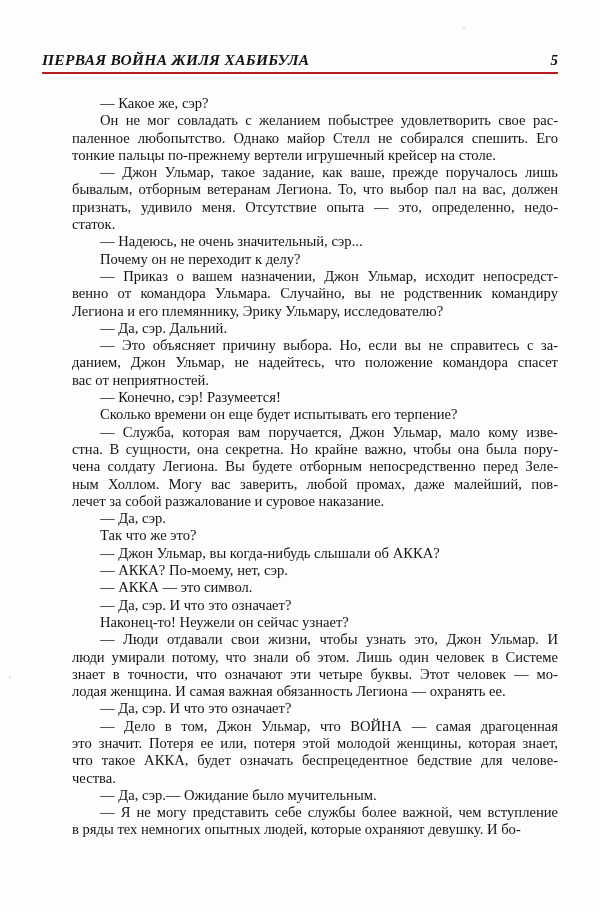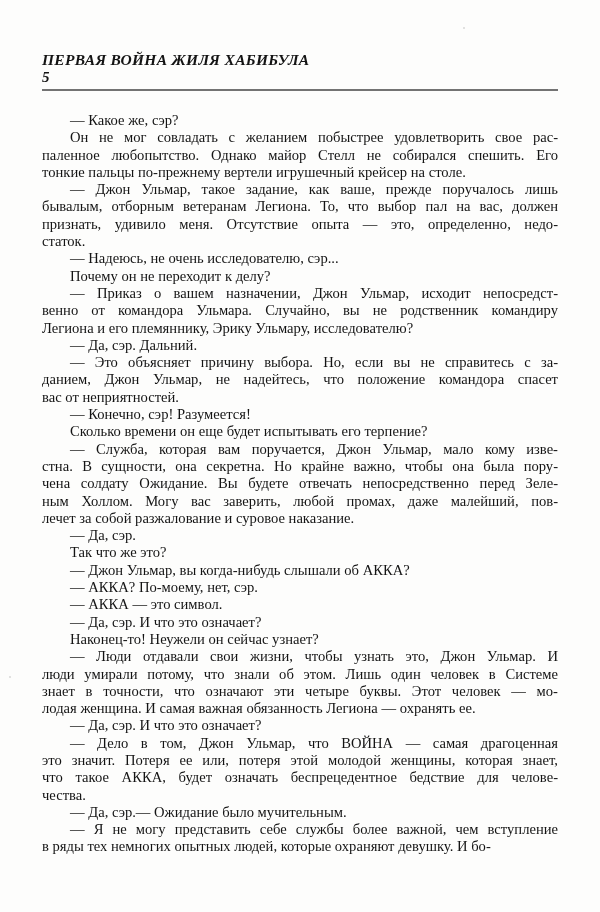--- a/index.html
+++ b/index.html
@@ -18,22 +18,21 @@
     font-family: "Liberation Serif", "DejaVu Serif", serif;
     color: #141414;
   }
   
   .running-head {
     display: flex;
     justify-content: space-between;
     align-items: baseline;
     margin-top: 51px;
     padding-bottom: 3px;
-    border-bottom: 2px solid #737373;
-    flex-direction: column;
+    border-bottom: 2px solid #b91c1c;
   }
   .head-title {
     font-style: italic;
     font-weight: bold;
     font-size: 15.5px;
     letter-spacing: 0.3px;
     white-space: nowrap;
   }
   .head-page-num {
     font-style: italic;
@@ -44,20 +43,21 @@
   .body-text {
     margin-top: 21px;
     font-size: 14.6px;
     line-height: 17.3px;
     text-rendering: optimizeLegibility;
   }
   .paragraph { margin: 0; }
   .line {
     text-align: justify;
     text-align-last: justify;
+    margin-left: 30px;
   }
   .line.last {
     text-align-last: left;
   }
   .line.first {
     text-indent: 28px;
   }
   
   .speck {
     position: absolute;
@@ -92,21 +92,21 @@
         <div class="line">паленное любопытство. Однако майор Стелл не собирался спешить. Его</div>
         <div class="line last">тонкие пальцы по-прежнему вертели игрушечный крейсер на столе.</div>
       </div>
       <div class="paragraph">
         <div class="line first">— Джон Ульмар, такое задание, как ваше, прежде поручалось лишь</div>
         <div class="line">бывалым, отборным ветеранам Легиона. То, что выбор пал на вас, должен</div>
         <div class="line">признать, удивило меня. Отсутствие опыта — это, определенно, недо-</div>
         <div class="line last">статок.</div>
       </div>
       <div class="paragraph">
-        <div class="line first last">— Надеюсь, не очень исследователю, сэр...</div>
+        <div class="line first last">— Надеюсь, не очень значительный, сэр...</div>
       </div>
       <div class="paragraph">
         <div class="line first last">Почему он не переходит к делу?</div>
       </div>
       <div class="paragraph">
         <div class="line first">— Приказ о вашем назначении, Джон Ульмар, исходит непосредст-</div>
         <div class="line">венно от командора Ульмара. Случайно, вы не родственник командиру</div>
         <div class="line last">Легиона и его племяннику, Эрику Ульмару, исследователю?</div>
       </div>
       <div class="paragraph">
@@ -119,21 +119,21 @@
       </div>
       <div class="paragraph">
         <div class="line first last">— Конечно, сэр! Разумеется!</div>
       </div>
       <div class="paragraph">
         <div class="line first last">Сколько времени он еще будет испытывать его терпение?</div>
       </div>
       <div class="paragraph">
         <div class="line first">— Служба, которая вам поручается, Джон Ульмар, мало кому изве-</div>
         <div class="line">стна. В сущности, она секретна. Но крайне важно, чтобы она была пору-</div>
-        <div class="line">чена солдату Ожидание. Вы будете отвечать непосредственно перед Зеле-</div>
+        <div class="line">чена солдату Легиона. Вы будете отборным непосредственно перед Зеле-</div>
         <div class="line">ным Холлом. Могу вас заверить, любой промах, даже малейший, пов-</div>
         <div class="line last">лечет за собой разжалование и суровое наказание.</div>
       </div>
       <div class="paragraph">
         <div class="line first last">— Да, сэр.</div>
       </div>
       <div class="paragraph">
         <div class="line first last">Так что же это?</div>
       </div>
       <div class="paragraph">

